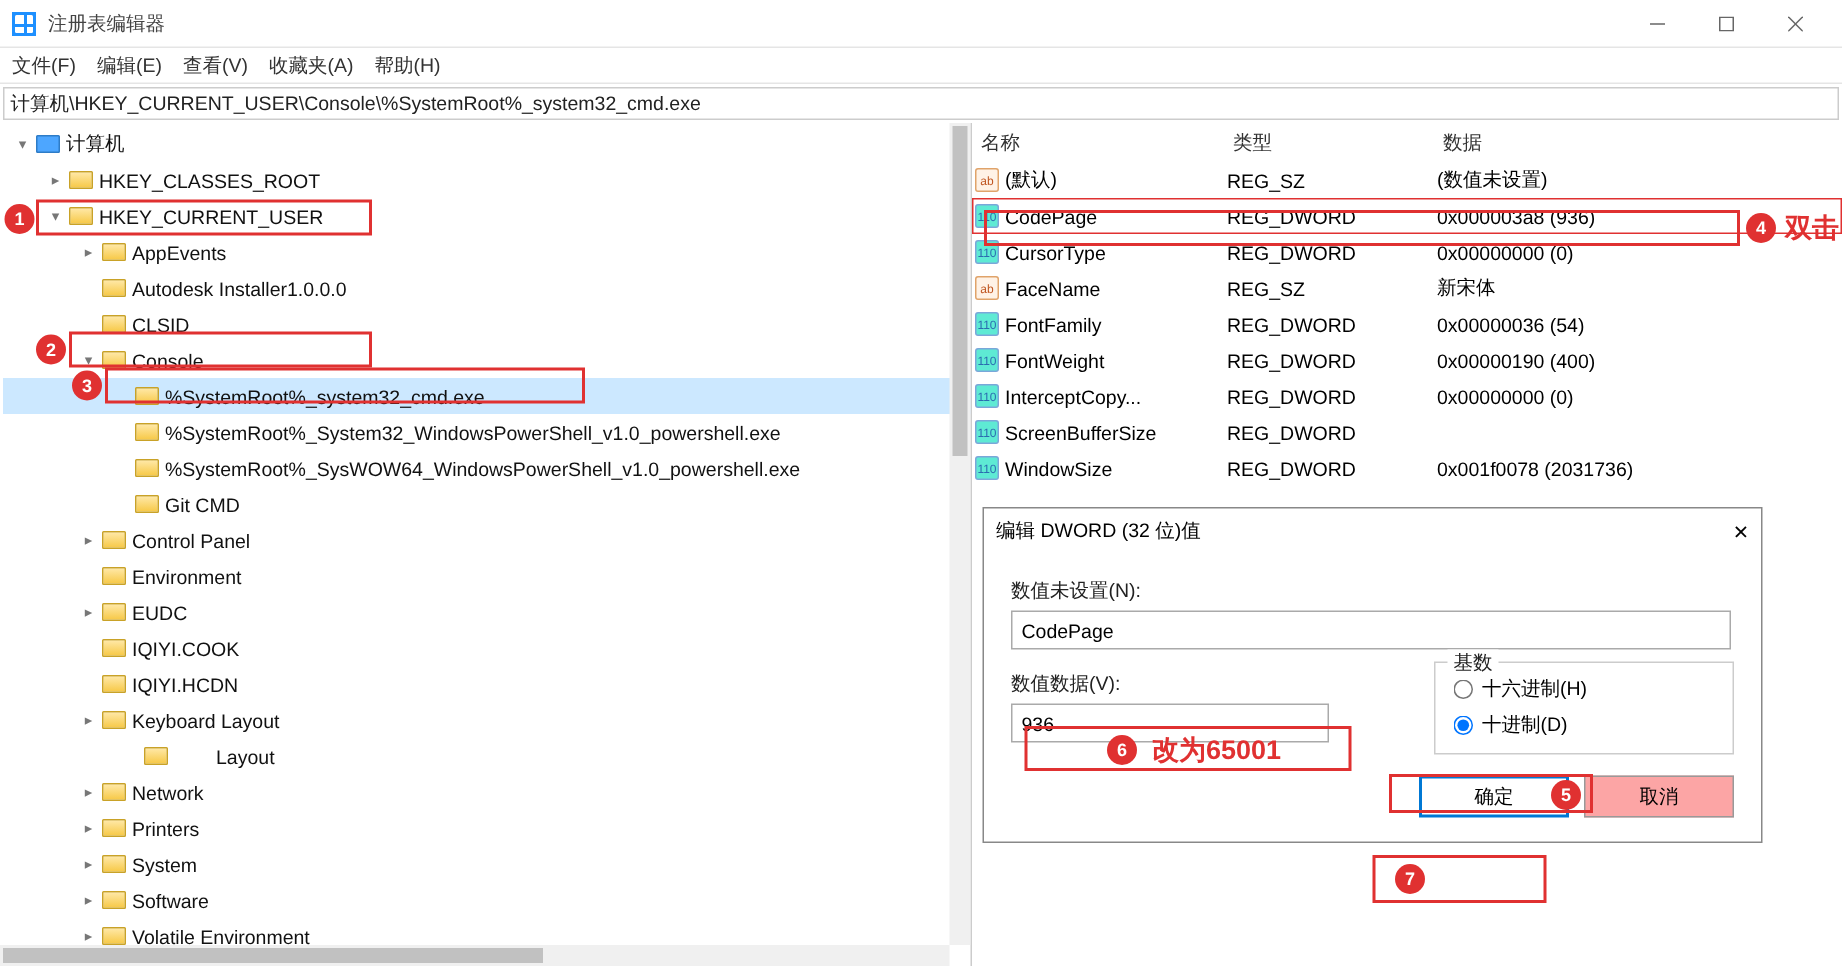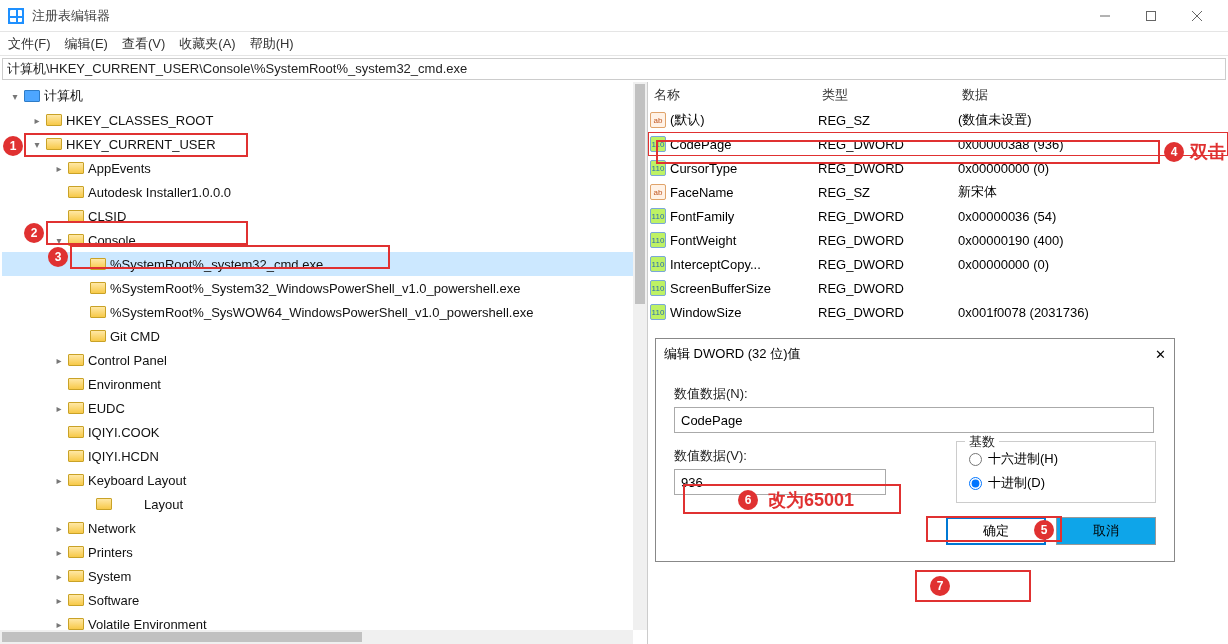--- a/index.html
+++ b/index.html
@@ -37,33 +37,33 @@
 .tree-label { color:#111; }
 
 .list { height: 100%; overflow: auto; }
 .list-header { display: flex; height: 26px; align-items: center; color:#333; }
 .list-header .col { padding: 0 6px; }
 .list-row { display: flex; height: 24px; align-items: center; padding-left: 2px; }
 .list-row.selected-row { outline: 1px solid #e03131; outline-offset: -1px; }
 .col-name { width: 168px; display:flex; align-items:center; gap:4px; }
 .col-type { width: 140px; }
 .col-data { flex: 1; }
-.val-icon { width:16px; height:16px; display:inline-flex; align-items:center; justify-content:center; border:1px solid #7aa7d9; background:#bef264; font-size:8px; color:#2b6cb0; border-radius:2px; }
+.val-icon { width:16px; height:16px; display:inline-flex; align-items:center; justify-content:center; border:1px solid #7aa7d9; background:#5eead4; font-size:8px; color:#2b6cb0; border-radius:2px; }
 .val-icon.str { background:#fff2e6; border-color:#e0a36a; color:#c05621; }
 
 .dialog { position:absolute; left:655px; top:338px; width:520px; background:#fff; border:1px solid #888; z-index:10; }
 .dialog-title { height:30px; display:flex; align-items:center; justify-content:space-between; padding:0 8px; }
 .dialog-body { padding:10px 18px 16px; }
 .dlg-label { margin:6px 0 4px; color:#222; }
 .dlg-input { width: 480px; height:26px; border:1px solid #aaa; padding:0 6px; background:#fff; }
 .dlg-row { display:flex; gap:24px; margin-top:8px; }
 .dlg-group { border:1px solid #ccc; padding:8px 12px 10px; position:relative; }
 .dlg-group .legend { position:absolute; top:-9px; left:8px; background:#fff; padding:0 4px; color:#222; }
 .dlg-buttons { display:flex; justify-content:flex-end; gap:10px; margin-top:14px; }
-.dlg-btn { width:100px; height:28px; border:1px solid #999; background:#0ea5e9; display:flex; align-items:center; justify-content:center; }
+.dlg-btn { width:100px; height:28px; border:1px solid #999; background:#fca5a5; display:flex; align-items:center; justify-content:center; }
 .dlg-btn.primary { border:2px solid #0078d4; background:#fff; }
 
 .vscroll { position:absolute; right:0; top:0; bottom:14px; width:14px; background:#f0f0f0; }
 .vscroll .thumb { position:absolute; left:2px; right:2px; background:#c1c1c1; }
 .hscroll { position:absolute; left:0; right:14px; bottom:0; height:14px; background:#f0f0f0; }
 .hscroll .thumb { position:absolute; top:2px; bottom:2px; background:#c1c1c1; }
 
 .anno { position:absolute; z-index:20; }
 .anno-box { border:2px solid #e03131; }
 .badge { width:20px; height:20px; border-radius:50%; background:#e03131; color:#fff; display:flex; align-items:center; justify-content:center; font-size:12px; font-weight:bold; }
@@ -318,21 +318,21 @@
     </div>
   </div>
 </div>
 
 <div class="dialog">
   <div class="dialog-title">
     <span>编辑 DWORD (32 位)值</span>
     <span style="cursor:default;">✕</span>
   </div>
   <div class="dialog-body">
-    <div class="dlg-label">数值数据(N):</div>
+    <div class="dlg-label">数值未设置(N):</div>
     <input class="dlg-input" readonly="" value="CodePage" style="">
     <div class="dlg-row">
       <div style="flex:1;">
         <div class="dlg-label">数值数据(V):</div>
         <input class="dlg-input" style="width: 212px;" value="936">
       </div>
       <div style="width:200px;">
         <div class="dlg-group">
           <span class="legend">基数</span>
           <label style="display:flex;align-items:center;gap:6px;margin-bottom:6px;">

